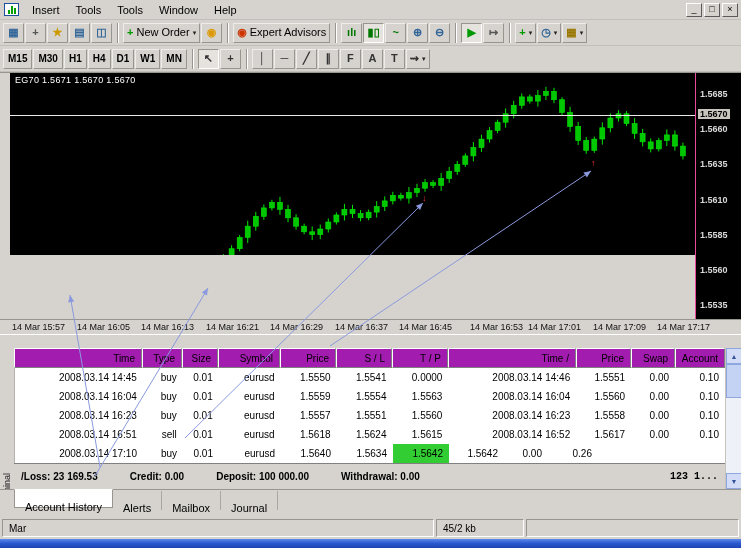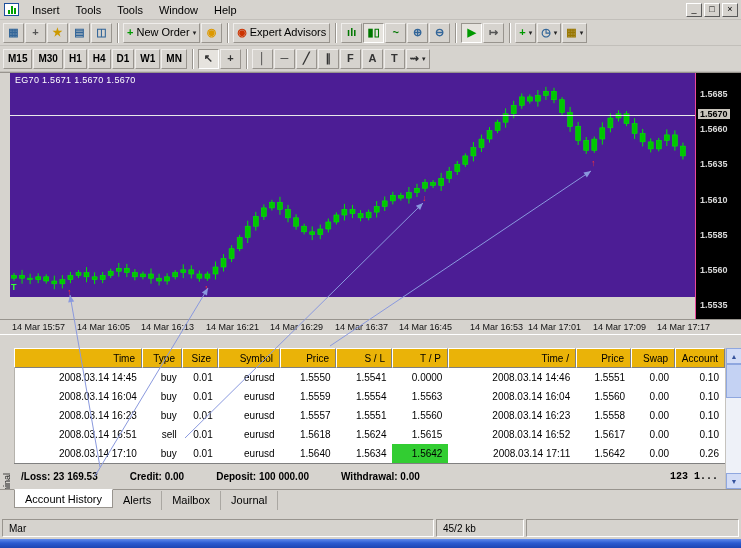--- a/index.html
+++ b/index.html
@@ -22,50 +22,50 @@
   .tbtn{height:20px;min-width:21px;display:inline-flex;align-items:center;justify-content:center;gap:3px;padding:0 3px;border:1px solid;border-color:#efedeb #98948e #98948e #efedeb;background:#d6d3ce;margin-right:1px;font-size:12px;line-height:1;cursor:default;white-space:nowrap;}
   .tbtn.pressed{border-color:#98948e #ffffff #ffffff #98948e;background:#e6e3de;}
   .tbtn .glyph{font-size:11px;font-weight:bold;}
   .tbtn .lbl{font-size:11px;font-weight:normal;}
   .tbtn .dd{font-size:7px;color:#222;}
   .tfbtn{font-size:10px;font-weight:bold;padding:0 4px;}
   .tsep{width:2px;height:20px;margin:0 4px;border-left:1px solid #98948e;border-right:1px solid #fff;}
 
   
   .chart{position:absolute;top:72px;left:0;width:741px;height:262px;background:#d6d3ce;border-top:1px solid #98948e;}
-  .plot{position:absolute;left:10px;top:0;width:685px;height:224px;background:#4c1d95;overflow:hidden;}
+  .plot{position:absolute;left:10px;top:0;width:685px;height:182px;background:#000000;overflow:hidden;}
   .paxis{position:absolute;left:695px;top:0;width:46px;height:246px;background:#000;border-left:1px solid #ec4899;overflow:hidden;font-weight:bold;}
   .pxlabel{position:absolute;left:4px;color:#d8d8d8;font-size:9px;}
   .pxcur{left:2px;background:#c9c5bc;color:#000;padding:0 2px;}
   .taxis{position:absolute;left:0;top:246px;width:741px;height:16px;background:#d6d3ce;border-top:1px solid #98948e;overflow:hidden;}
   .txlabel{position:absolute;top:2px;font-size:9px;color:#111;white-space:nowrap;}
   .quote{position:absolute;left:5px;top:2px;color:#fff;font-size:9px;letter-spacing:.3px;}
   .cpline{position:absolute;left:0;width:685px;height:1px;background:#eaeaea;}
   .cmarker{position:absolute;font-size:9px;font-weight:bold;line-height:8px;}
 
   .splitter{position:absolute;top:334px;left:0;right:0;height:14px;background:#d6d3ce;border-top:1px solid #fff;}
 
   
   .side-strip{position:absolute;top:348px;left:0;width:14px;height:163px;background:#d6d3ce;display:flex;align-items:flex-end;justify-content:center;}
   .side-tab{writing-mode:vertical-rl;transform:rotate(180deg);font-size:9px;color:#222;padding:2px 0;margin-bottom:2px;}
   .thead{position:absolute;top:348px;left:14px;width:711px;height:20px;display:flex;}
-  .hcell{height:20px;border:1px solid;border-color:#fff #808080 #808080 #fff;background:#eab308;font-size:10px;display:flex;align-items:center;justify-content:flex-end;padding-right:6px;cursor:default;}
+  .hcell{height:20px;border:1px solid;border-color:#fff #808080 #808080 #fff;background:#a21caf;font-size:10px;display:flex;align-items:center;justify-content:flex-end;padding-right:6px;cursor:default;}
   .tbody{position:absolute;top:368px;left:14px;width:711px;height:95px;background:#fff;border-left:1px solid #b5b2ac;}
   .trow{display:flex;height:19px;}
   .tcell{font-size:10px;display:flex;align-items:center;justify-content:flex-end;padding-right:6px;white-space:nowrap;overflow:hidden;}
   .summary{position:absolute;top:463px;left:14px;width:711px;height:26px;background:#d6d3ce;border-top:1px solid #808080;display:flex;align-items:center;font-size:10px;font-weight:bold;padding:0 7px;}
   .sumseg{margin-right:32px;white-space:nowrap;}
   .sumright{margin-left:auto;white-space:nowrap;font-family:Liberation Mono, monospace;}
   .vscroll{position:absolute;top:348px;left:725px;width:16px;height:141px;background:#eef1f8;border-left:1px solid #c6c3be;}
   .sarrow{position:absolute;left:0;width:16px;height:16px;background:#d2dcf6;border:1px solid #8fa7df;color:#35529c;font-size:7px;display:flex;align-items:center;justify-content:center;}
   .sarrow.up{top:0}.sarrow.down{bottom:0}
   .sthumb{position:absolute;top:16px;left:0;width:16px;height:34px;background:#c4d2f3;border:1px solid #8fa7df;}
 
   .tabsrow{position:absolute;top:489px;left:0;right:0;height:22px;border-top:1px solid #98948e;background:#d6d3ce;display:flex;align-items:flex-start;padding-left:14px;}
-  .tab{height:19px;line-height:18px;padding:0 10px;font-size:11px;cursor:default;}
+  .tab{height:19px;line-height:18px;padding:8px 10px;font-size:11px;cursor:default;}
   .tab.active{background:#fff;border:1px solid #98948e;border-top:1px solid #fff;margin-top:-1px;}
   .tab:not(.active){border-right:1px solid #aaa7a2;margin-top:1px;}
 
   .statusbar{position:absolute;top:517px;left:0;right:0;height:22px;display:flex;align-items:center;padding:2px;gap:2px;background:#d6d3ce;}
   .scell{height:18px;border:1px solid;border-color:#98948e #fff #fff #98948e;display:flex;align-items:center;padding:0 6px;font-size:10px;}
   .scell.c1{width:432px;}
   .scell.c2{width:88px;}
   .scell.c3{flex:1;}
   .taskbar{position:absolute;top:539px;left:0;right:0;height:9px;background:linear-gradient(#5f8aec,#2b5bd1 45%,#1d45b2);}
 
@@ -479,21 +479,20 @@
         <div class="tcell" style="width: 50px;">0.10</div>
       </div>
       <div class="trow">
         <div class="tcell" style="width: 128px;">2008.03.14 17:10</div>
         <div class="tcell" style="width: 40px;">buy</div>
         <div class="tcell" style="width: 36px;">0.01</div>
         <div class="tcell" style="width: 62px;">eurusd</div>
         <div class="tcell" style="width: 56px;">1.5640</div>
         <div class="tcell" style="width: 56px;">1.5634</div>
         <div class="tcell" style="width: 56px; background: rgb(50, 205, 50);">1.5642</div>
-        <div class="tcell" style="width: 128px;">2008.03.14 17:11</div>
         <div class="tcell" style="width: 55px;">1.5642</div>
         <div class="tcell" style="width: 44px;">0.00</div>
         <div class="tcell" style="width: 50px;">0.26</div>
       </div>
     </div>
 
   <div class="summary">
     <span id="sumleft" style="display:flex">
         <span class="sumseg">/Loss: 23 169.53</span>
         <span class="sumseg">Credit: 0.00</span>

